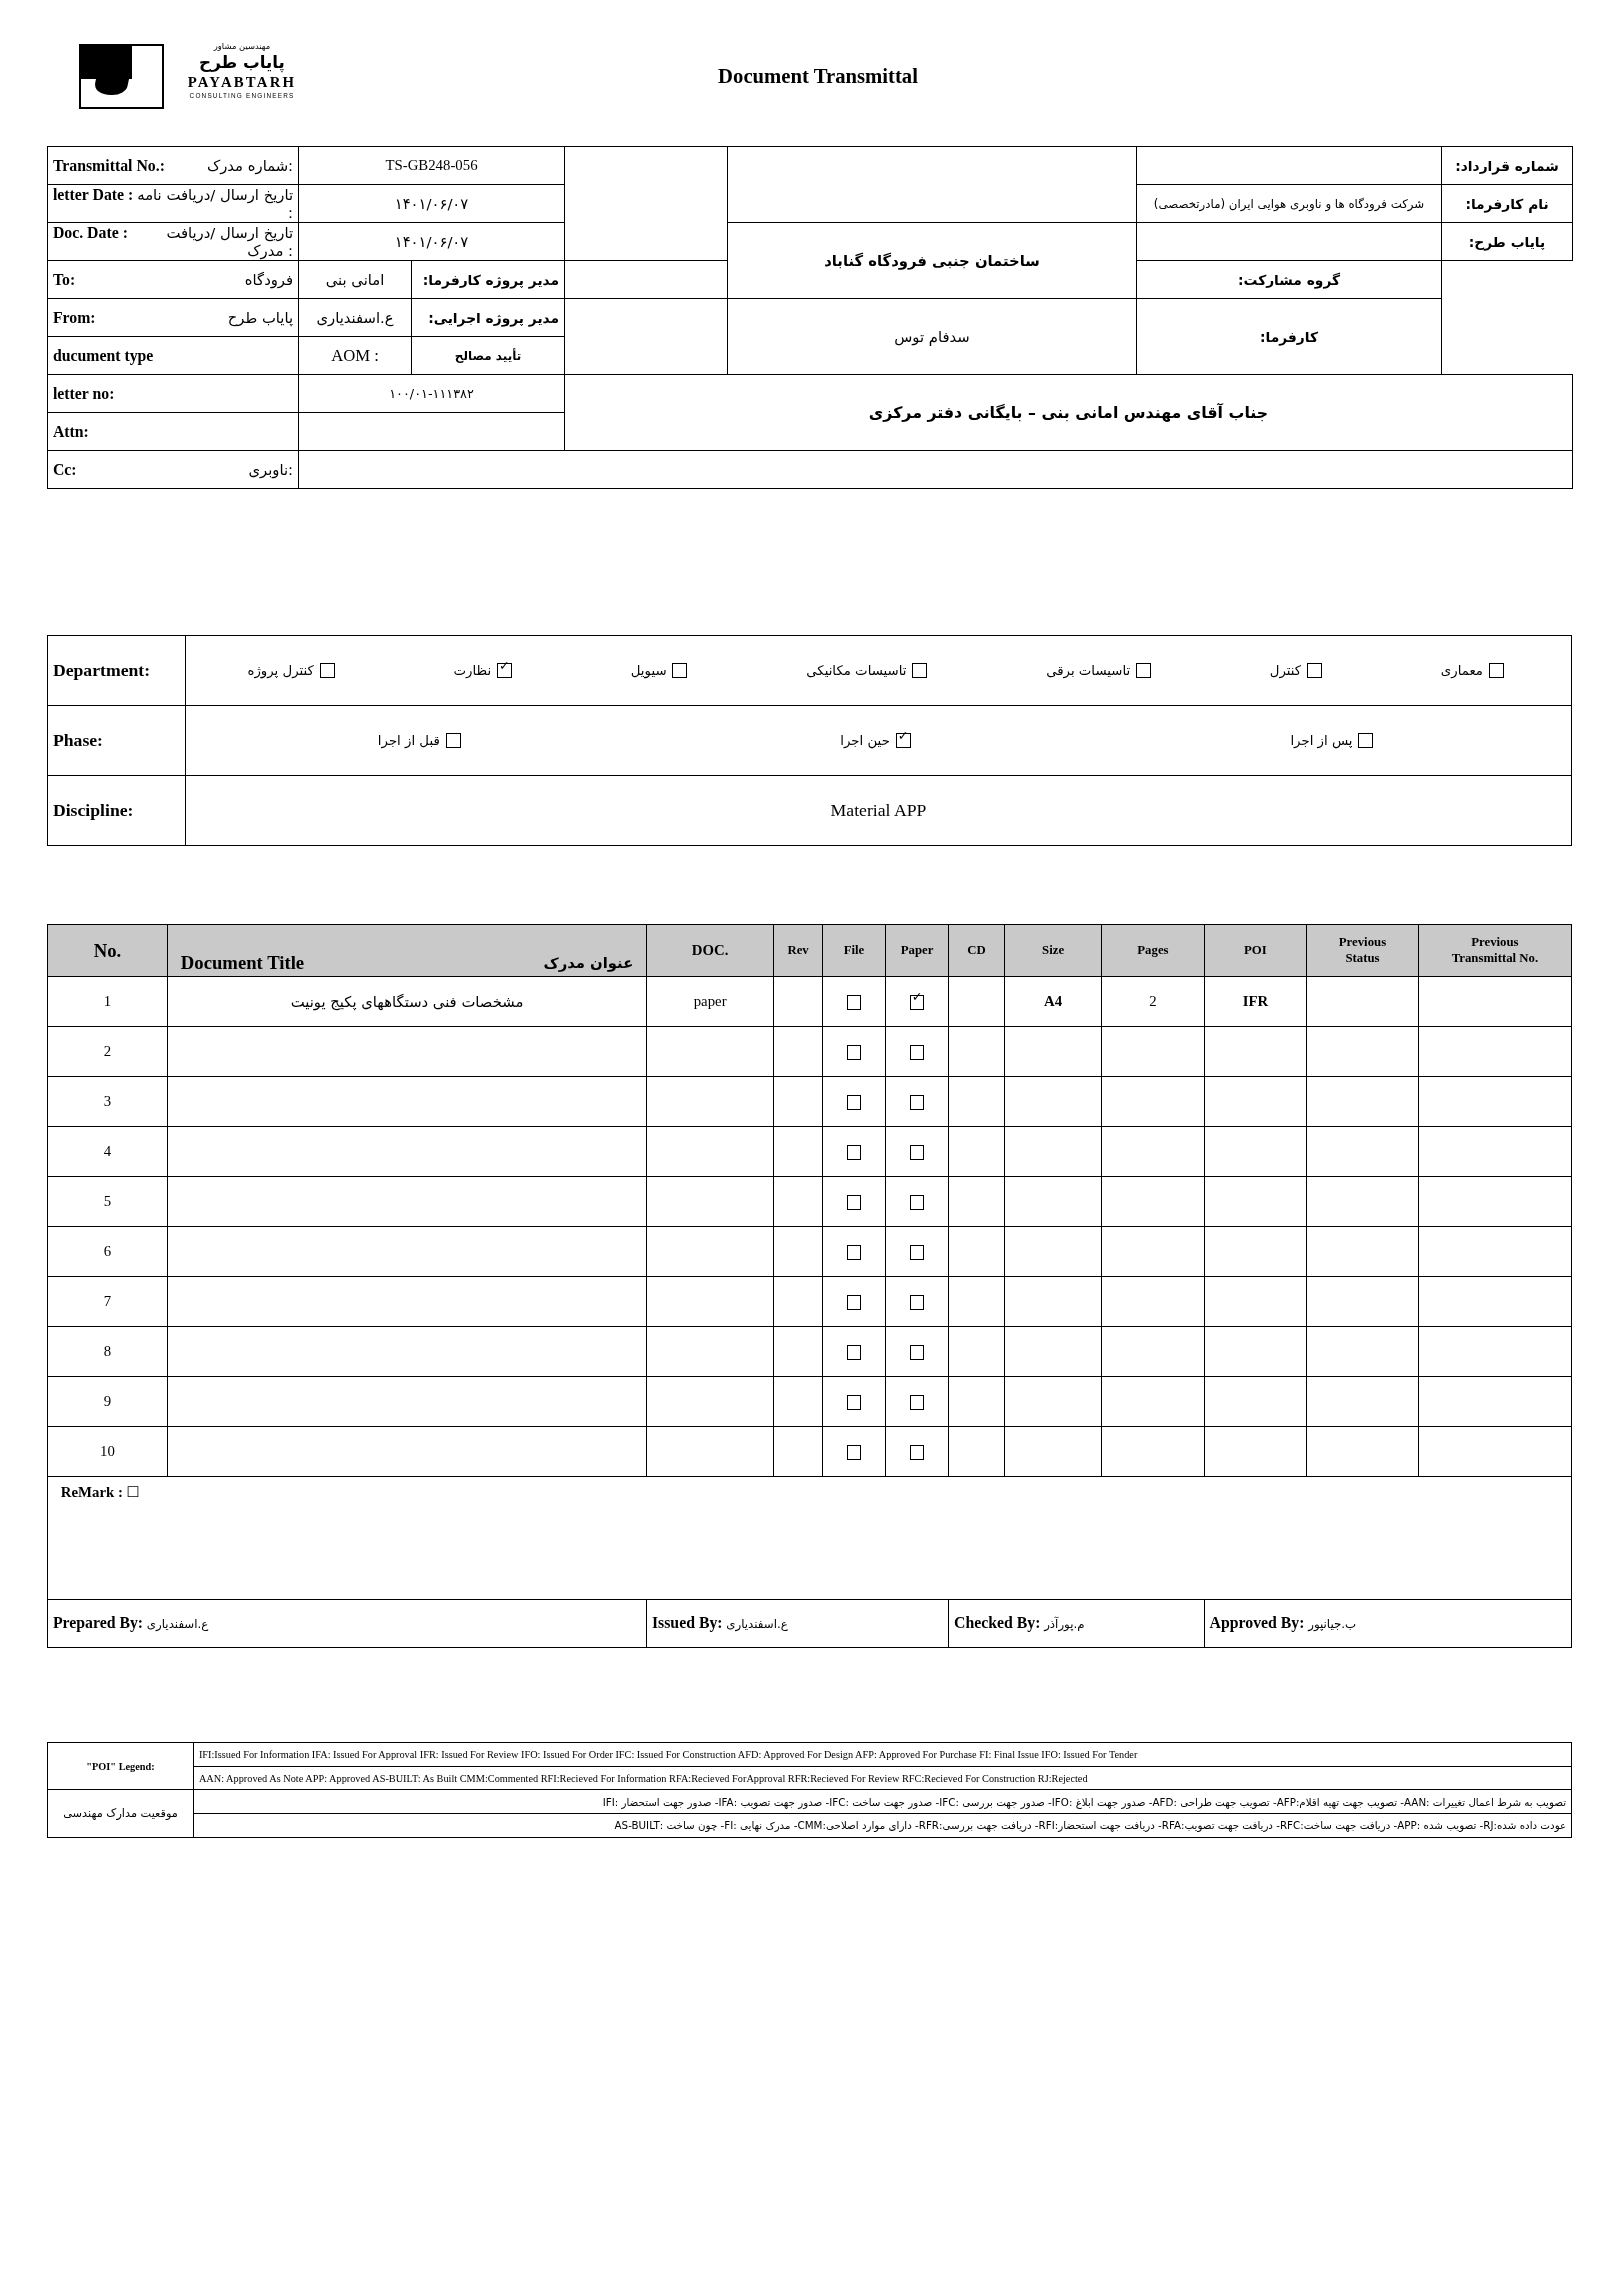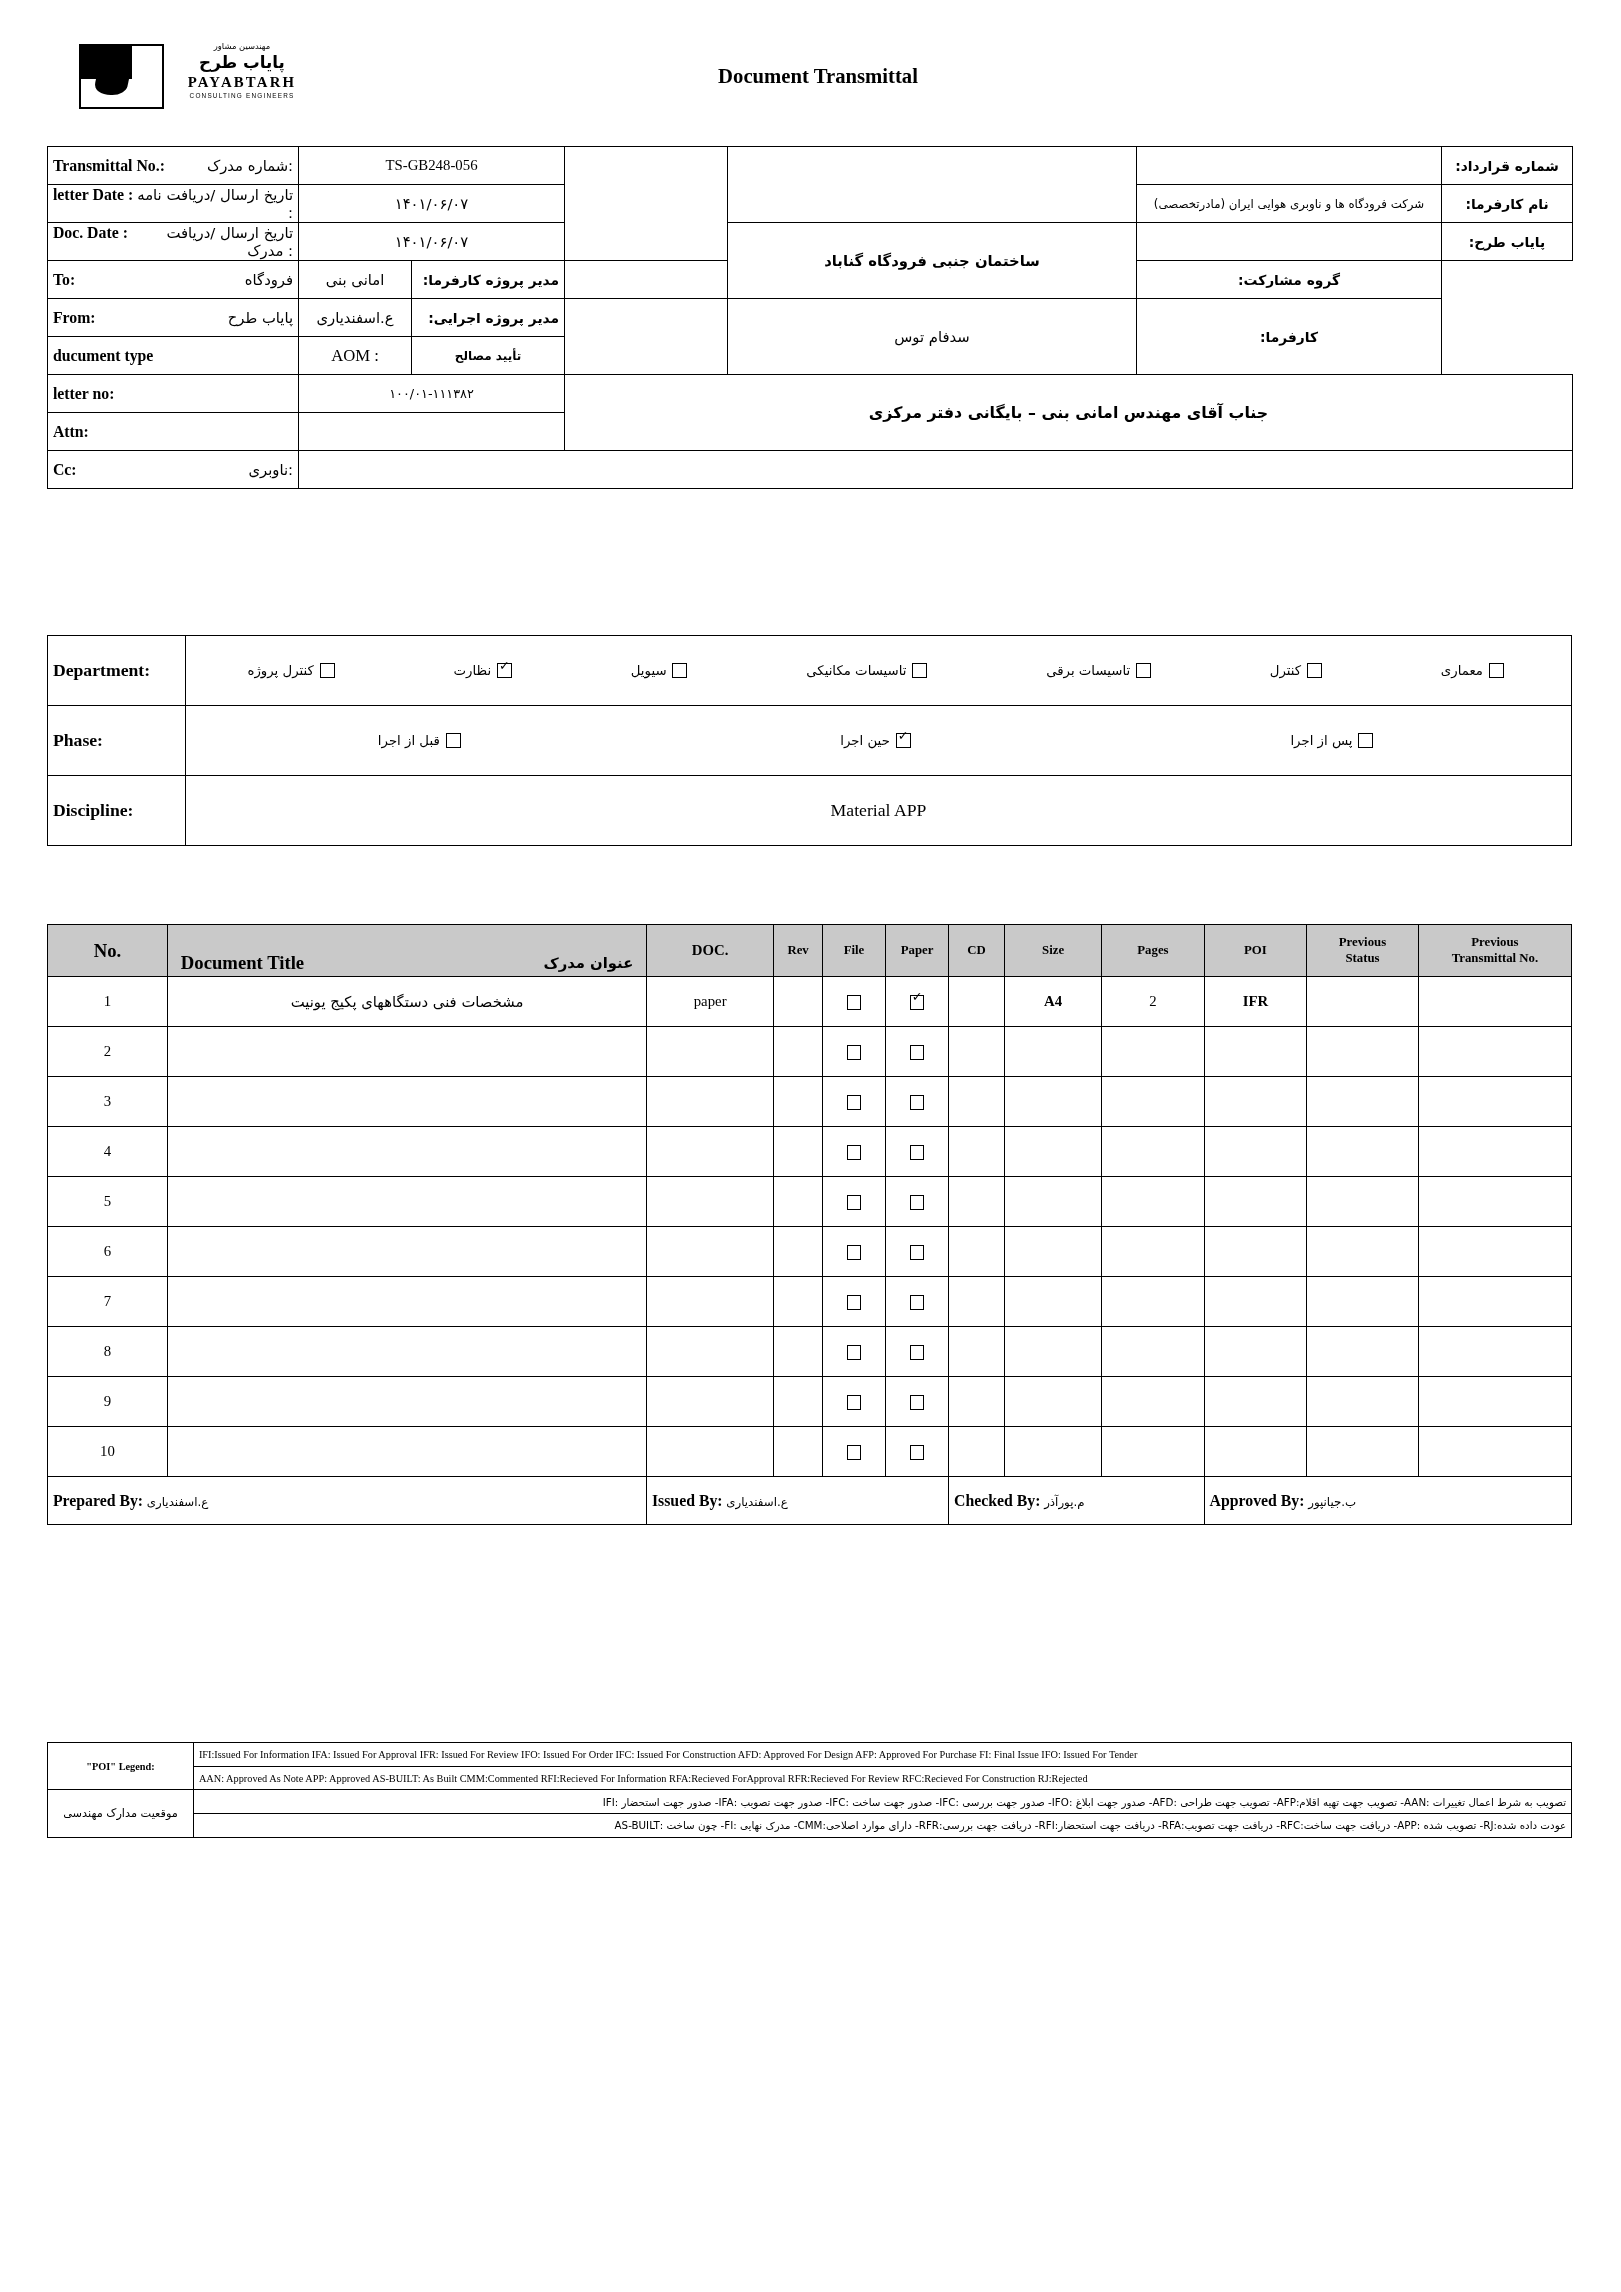--- a/index.html
+++ b/index.html
@@ -552,20 +552,27 @@
             <td><span class="chk"></span></td>
             <td></td>
             <td class="b" style="text-align: center;"></td>
             <td></td>
             <td class="b" style="text-align: center;"></td>
             <td></td>
             <td></td>
           </tr>
         </tbody>
       <tfoot>
+        <tr class="remark-row">
+          <td colspan="12">
+            <span style="margin-left:7.9px">ReMark :</span>
+            <span style="font-weight:normal"></span>
+            <span style="font-family:'DejaVu Sans',sans-serif;">☐</span>
+          </td>
+        </tr>
         <tr class="sign-row">
           <td colspan="2">
             <span class="lbl-en">Prepared By:</span>
             <span class="sign-name">ع.اسفندیاری</span>
           </td>
           <td colspan="4">
             <span class="lbl-en">Issued By:</span>
             <span class="sign-name">ع.اسفندیاری</span>
           </td>
           <td colspan="3">

